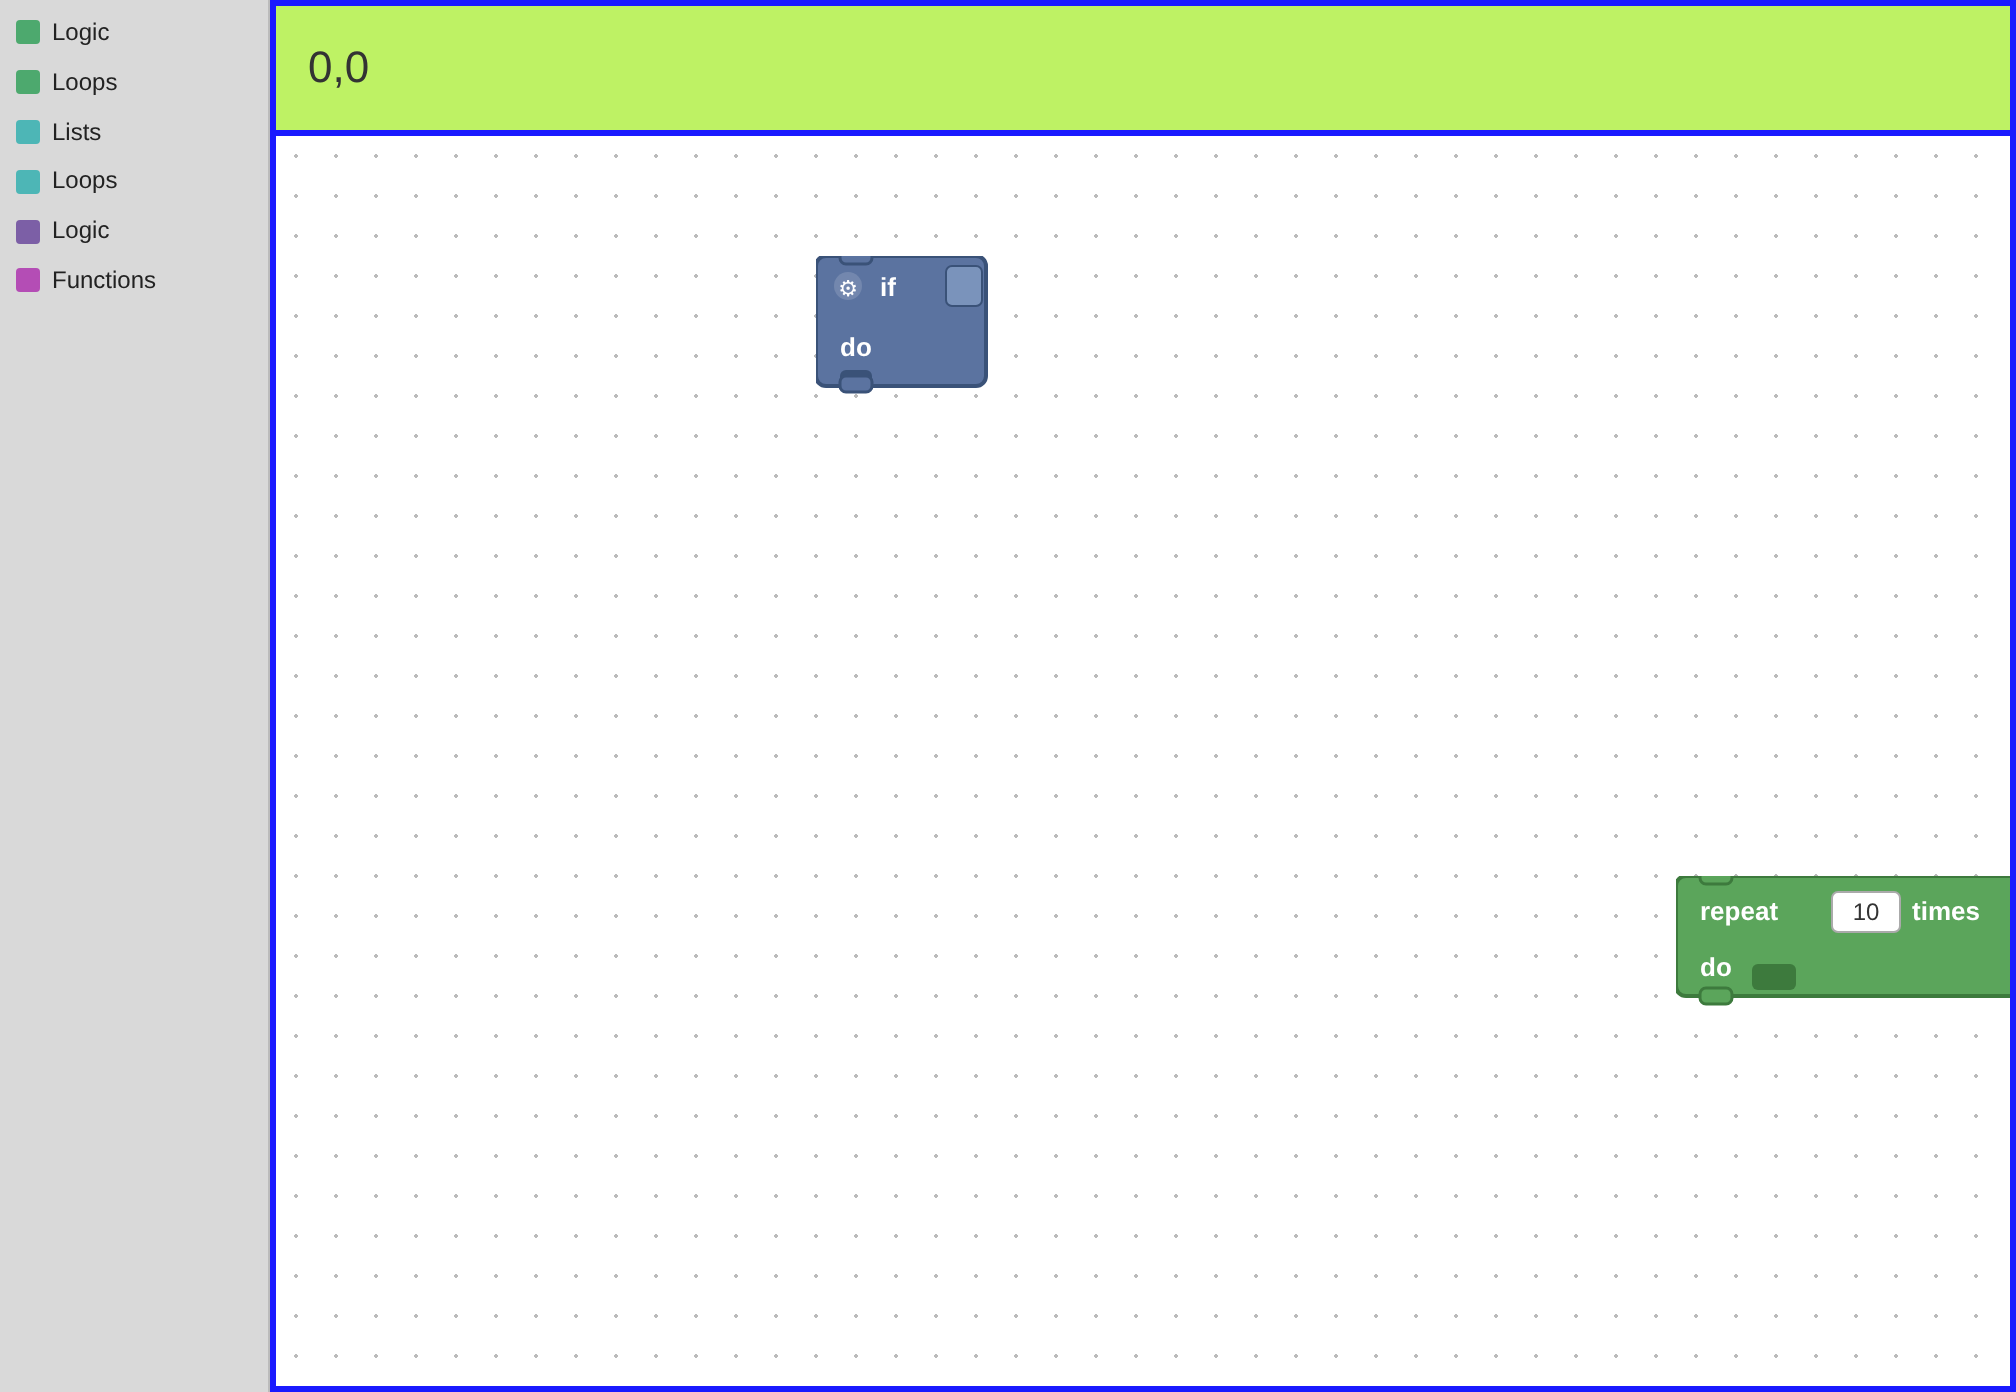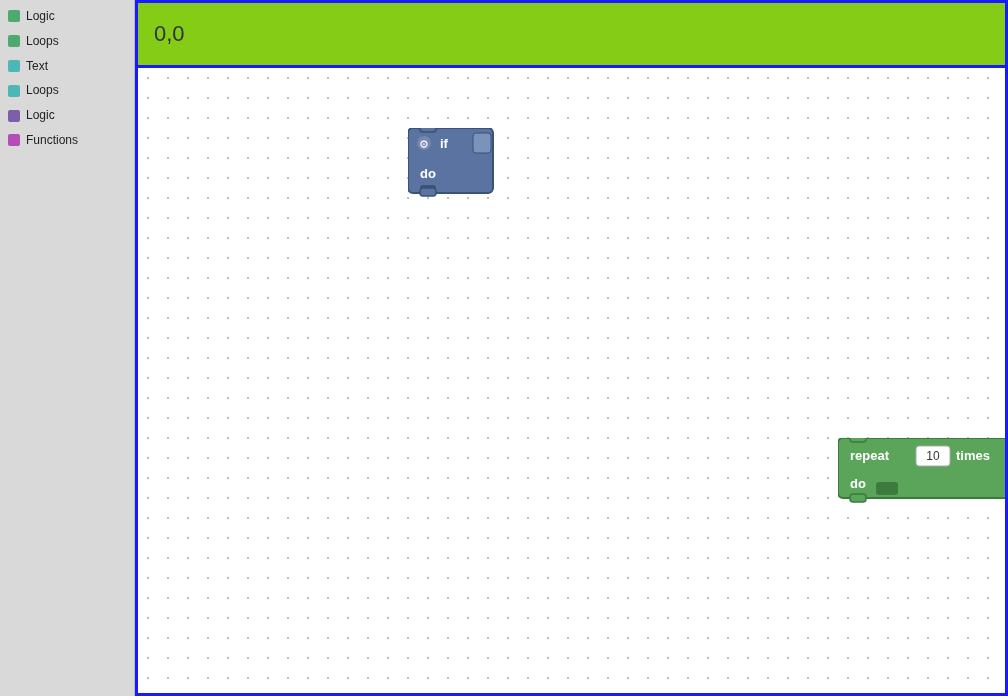--- a/index.html
+++ b/index.html
@@ -38,21 +38,21 @@
     #main {
       flex: 1;
       display: flex;
       flex-direction: column;
     }
 
     
     #coord-bar {
       height: 68px;
       border: 3px solid #1a1aff;
-      background: #84cc16;
+      background: #bef264;
       display: flex;
       align-items: center;
       padding-left: 16px;
       font-size: 22px;
       color: #333;
       font-weight: 400;
     }
 
     
     #canvas-area {
@@ -93,21 +93,21 @@
 <div class="sidebar-item">
       <span class="sidebar-color-dot" style="background: rgb(77, 169, 110);"></span>
       <span>Logic</span>
     </div>
     <div class="sidebar-item">
       <span class="sidebar-color-dot" style="background: rgb(77, 169, 110);"></span>
       <span>Loops</span>
     </div>
     <div class="sidebar-item">
       <span class="sidebar-color-dot" style="background: rgb(77, 182, 182);"></span>
-      <span>Text</span>
+      <span>Lists</span>
     </div>
     <div class="sidebar-item">
       <span class="sidebar-color-dot" style="background: rgb(77, 182, 182);"></span>
       <span>Loops</span>
     </div>
     <div class="sidebar-item">
       <span class="sidebar-color-dot" style="background: rgb(124, 95, 166);"></span>
       <span>Logic</span>
     </div>
     <div class="sidebar-item">

